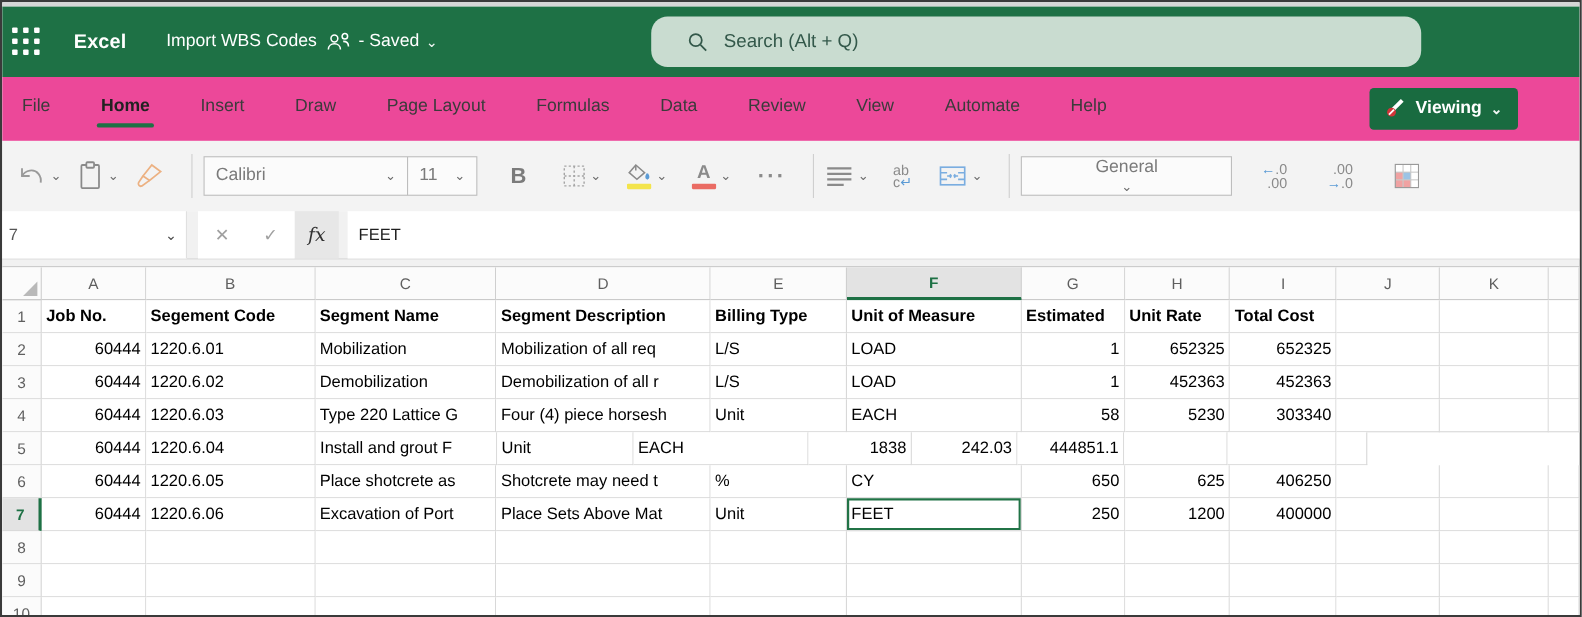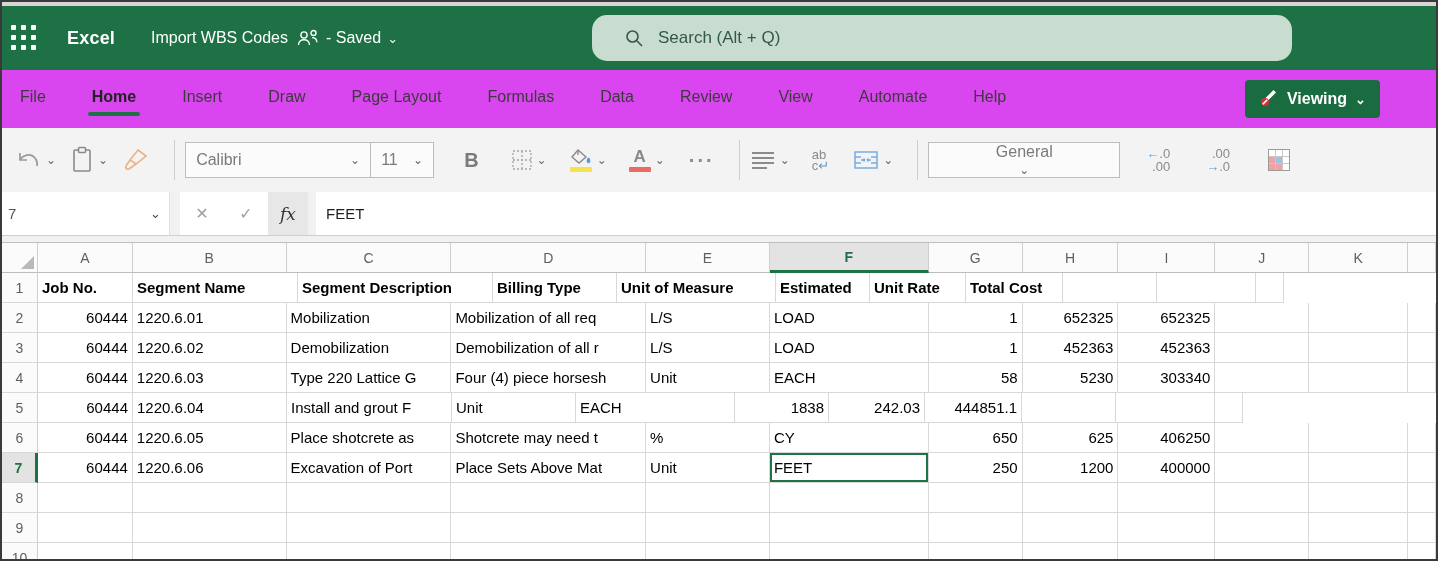--- a/index.html
+++ b/index.html
@@ -21,21 +21,21 @@
   .saved { font-size:16px; margin-left:6px; display:flex; align-items:center; gap:6px; cursor:pointer; }
   .chev { font-size:13px; line-height:1; opacity:.95; }
   .searchbox {
     position:absolute; left:590px; top:9px; width:700px; height:46px;
     background:#c9dcd0; border-radius:15px; display:flex; align-items:center; cursor:text;
   }
   .searchbox .mag { margin:0 14px 0 32px; display:inline-flex; }
   .searchbox .ph { font-size:17px; color:#33584a; }
 
   
-  .menubar { height:58px; background:#d946ef; display:flex; align-items:center; position:relative; }
+  .menubar { height:58px; background:#ec4899; display:flex; align-items:center; position:relative; }
   .tabs { display:flex; align-items:center; margin-left:18px; gap:46px; }
   .tab { font-size:16px; color:#3b3b3b; cursor:pointer; position:relative; padding:6px 0 10px; }
   .tab.active { font-weight:700; color:#222; }
   .tab.active::after { content:""; position:absolute; left:-4px; right:-4px; bottom:0; height:4px; background:#1e7145; border-radius:2px; }
   .viewing-btn {
     position:absolute; right:56px; top:10px; height:38px; padding:0 14px;
     background:#196b40; border-radius:4px; display:flex; align-items:center; gap:8px;
     color:#fff; font-size:16px; font-weight:700; cursor:pointer;
   }
 
@@ -324,20 +324,21 @@
         <div class="colhdr" style="width: 96px;">H</div>
         <div class="colhdr" style="width: 97px;">I</div>
         <div class="colhdr" style="width: 94px;">J</div>
         <div class="colhdr" style="width: 99px;">K</div>
         <div class="colhdr" style="width: 28px;"></div>
       </div>
     <div>
         <div class="grow">
           <div class="rowhdr">1</div>
           <div class="cell hdrrow" style="width: 95px; text-align: left;">Job No.</div>
+          <div class="cell hdrrow" style="width: 154px; text-align: left;">Segement Code</div>
           <div class="cell hdrrow" style="width: 165px; text-align: left;">Segment Name</div>
           <div class="cell hdrrow" style="width: 195px; text-align: left;">Segment Description</div>
           <div class="cell hdrrow" style="width: 124px; text-align: left;">Billing Type</div>
           <div class="cell hdrrow" style="width: 159px; text-align: left;">Unit of Measure</div>
           <div class="cell hdrrow" style="width: 94px; text-align: left;">Estimated</div>
           <div class="cell hdrrow" style="width: 96px; text-align: left;">Unit Rate</div>
           <div class="cell hdrrow" style="width: 97px; text-align: left;">Total Cost</div>
           <div class="cell" style="width: 94px; text-align: left;"></div>
           <div class="cell" style="width: 99px; text-align: left;"></div>
           <div class="cell" style="width: 28px;"></div>

